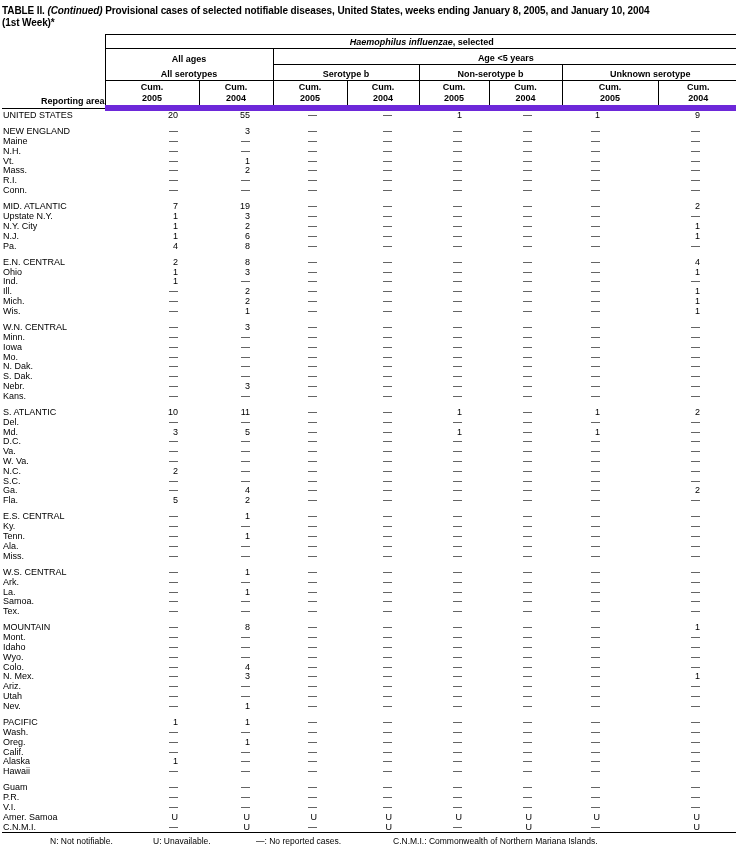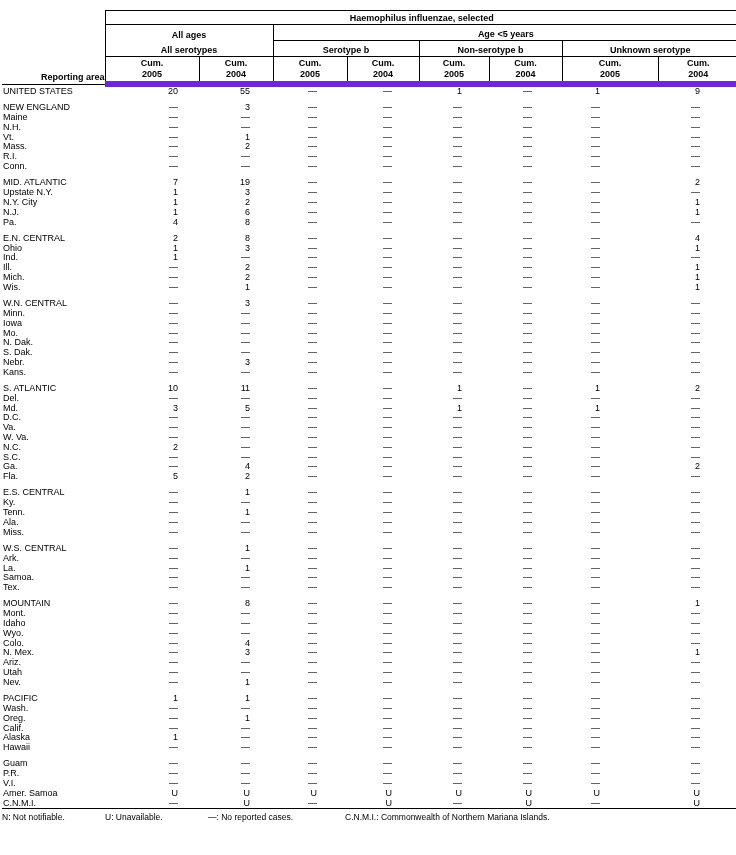--- a/index.html
+++ b/index.html
@@ -8,51 +8,55 @@
 
   .title { font-weight:bold; font-size:10px; line-height:12px; color:#000; letter-spacing:-0.1px; }
   .title .it { font-style:italic; }
 
   table.disease-table { border-collapse:collapse; table-layout:fixed; width:734px; margin-top:5px; border-bottom:1.5px solid #000; }
   th, td { margin:0; padding:0; }
 
   thead th { font-weight:bold; font-size:9px; color:#000; text-align:center; }
   th.area-h { vertical-align:bottom; text-align:right; padding:0 0 2px 1px; border-right:1px solid #000; border-bottom:1px solid #000; }
   th.disease { border-top:1px solid #000; border-bottom:1px solid #000; border-left:1px solid #000; height:13px; }
-  th.disease .it { }
+  th.disease .it { font-style:italic; }
   th.allages { border-left:1px solid #000; height:14px; vertical-align:bottom; padding-bottom:1px;margin-left:44px; }
   th.age5 { border-left:1px solid #000; border-bottom:1px solid #000; height:14px; vertical-align:bottom; padding-bottom:1px; }
   th.grp { border-bottom:1px solid #000; height:14px; vertical-align:bottom; padding-bottom:1px; }
   th.grp-left { border-left:1px solid #000; }
   tr.cum-row th { border-left:1px solid #000; border-bottom:6px solid #6d28d9; height:24px; line-height:11px; vertical-align:middle; }
 
   tbody td { font-size:9px; line-height:9.8px; vertical-align:bottom; white-space:nowrap; color:#000; }
   td.area { text-align:left; padding-left:1px; }
   td.val { text-align:right; }
   td.v1 { padding-right:21px; }
   td.v2 { padding-right:23px; }
   td.v3 { padding-right:30px; }
   td.v4 { padding-right:27px; }
   td.v5 { padding-right:27px; }
   td.v6 { padding-right:30px; }
   td.v7 { padding-right:58px; }
   td.v8 { padding-right:38px; }
   tr.group-start td { padding-top:6.5px; }
 
-  .footnotes { margin-top:3px; font-size:8.5px; line-height:10px; color:#000; }
+  .footnotes { margin-top:3px; font-size:8.5px; line-height:10px; color:#000;margin-left:48px; }
   .fn-item { display:inline-block; }
   .fn-w1 { width:103px; }
   .fn-w2 { width:103px; }
   .fn-w3 { width:137px; }
 </style>
 </head>
 <body>
 
 <div class="page">
 
+  <div class="title">
+    <span>TABLE II. </span><span class="it">(Continued)</span><span> Provisional cases of selected notifiable diseases, United States, weeks ending January 8, 2005, and January 10, 2004</span>
+    <div>(1st Week)*</div>
+  </div>
 
   <table class="disease-table">
     <colgroup>
       <col style="width:103px">
         <col style="width:94px">
         <col style="width:74px">
         <col style="width:74px">
         <col style="width:72px">
         <col style="width:70px">
         <col style="width:73px">

